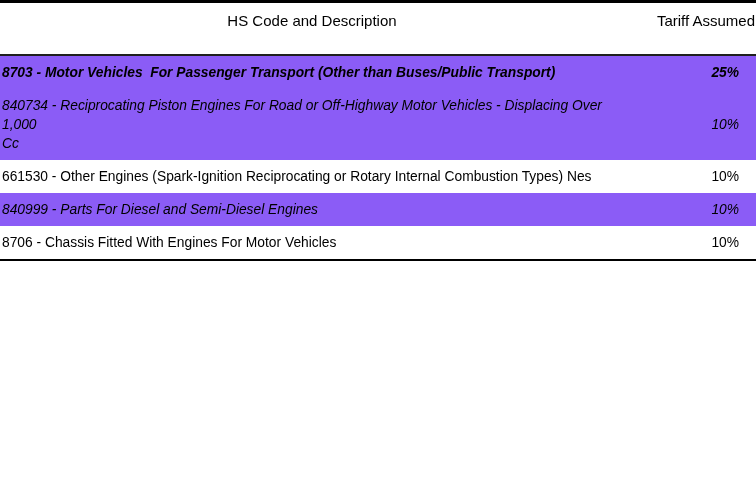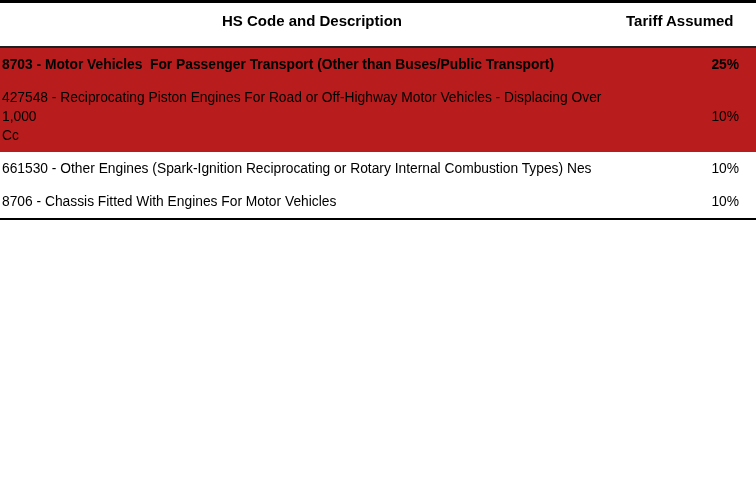--- a/index.html
+++ b/index.html
@@ -16,69 +16,73 @@
   table.tariff-table {
     width: 756px;
     border-collapse: collapse;
     table-layout: fixed;
     border-bottom: 2px solid #000000;
   }
   thead th {
     background: #ffffff;
     border-bottom: 2px solid #1f1f1f;
     font-size: 15px;
-    font-weight: bold;
-    padding: 9px 2px 16px 2px;
+    font-weight: normal;
+    padding: 9px 2px 24px 2px;
     line-height: 18px;
   }
   th.desc-h { text-align: center; width: 620px; }
-  th.tariff-h { text-align: left; padding-right: 1px; white-space: nowrap; }
+  th.tariff-h { text-align: right; padding-right: 1px; white-space: nowrap; }
   tbody td {
     font-size: 13.8px;
     line-height: 19px;
     padding: 7px 2px;
     vertical-align: middle;
   }
   td.desc {
     width: 620px;
     text-align: left;
     white-space: pre-wrap; 
   }
   td.tariff {
     text-align: right;
     padding-right: 17px;
     white-space: nowrap;
   }
-  tr.shaded { background: #b91c1c; }
+  tr.shaded { background: #8b5cf6; font-style: italic; }
   tr.lead td { font-weight: bold; }
 </style>
 </head>
 <body>
 
 <div class="graphic">
   <div class="top-rule"></div>
   <table class="tariff-table">
     <thead>
       <tr>
         <th class="desc-h">HS Code and Description</th>
         <th class="tariff-h">Tariff Assumed</th>
       </tr>
     </thead>
     <tbody>
       <tr class="shaded lead">
         <td class="desc">8703 - Motor Vehicles  For Passenger Transport (Other than Buses/Public Transport)</td>
         <td class="tariff">25%</td>
       </tr>
       <tr class="shaded">
-        <td class="desc">427548 - Reciprocating Piston Engines For Road or Off-Highway Motor Vehicles - Displacing Over 1,000
+        <td class="desc">840734 - Reciprocating Piston Engines For Road or Off-Highway Motor Vehicles - Displacing Over 1,000
 Cc</td>
         <td class="tariff">10%</td>
       </tr>
       <tr>
         <td class="desc">661530 - Other Engines (Spark-Ignition Reciprocating or Rotary Internal Combustion Types) Nes</td>
+        <td class="tariff">10%</td>
+      </tr>
+      <tr class="shaded">
+        <td class="desc">840999 - Parts For Diesel and Semi-Diesel Engines</td>
         <td class="tariff">10%</td>
       </tr>
       <tr>
         <td class="desc">8706 - Chassis Fitted With Engines For Motor Vehicles</td>
         <td class="tariff">10%</td>
       </tr>
 
     </tbody>
   </table>
 </div>

